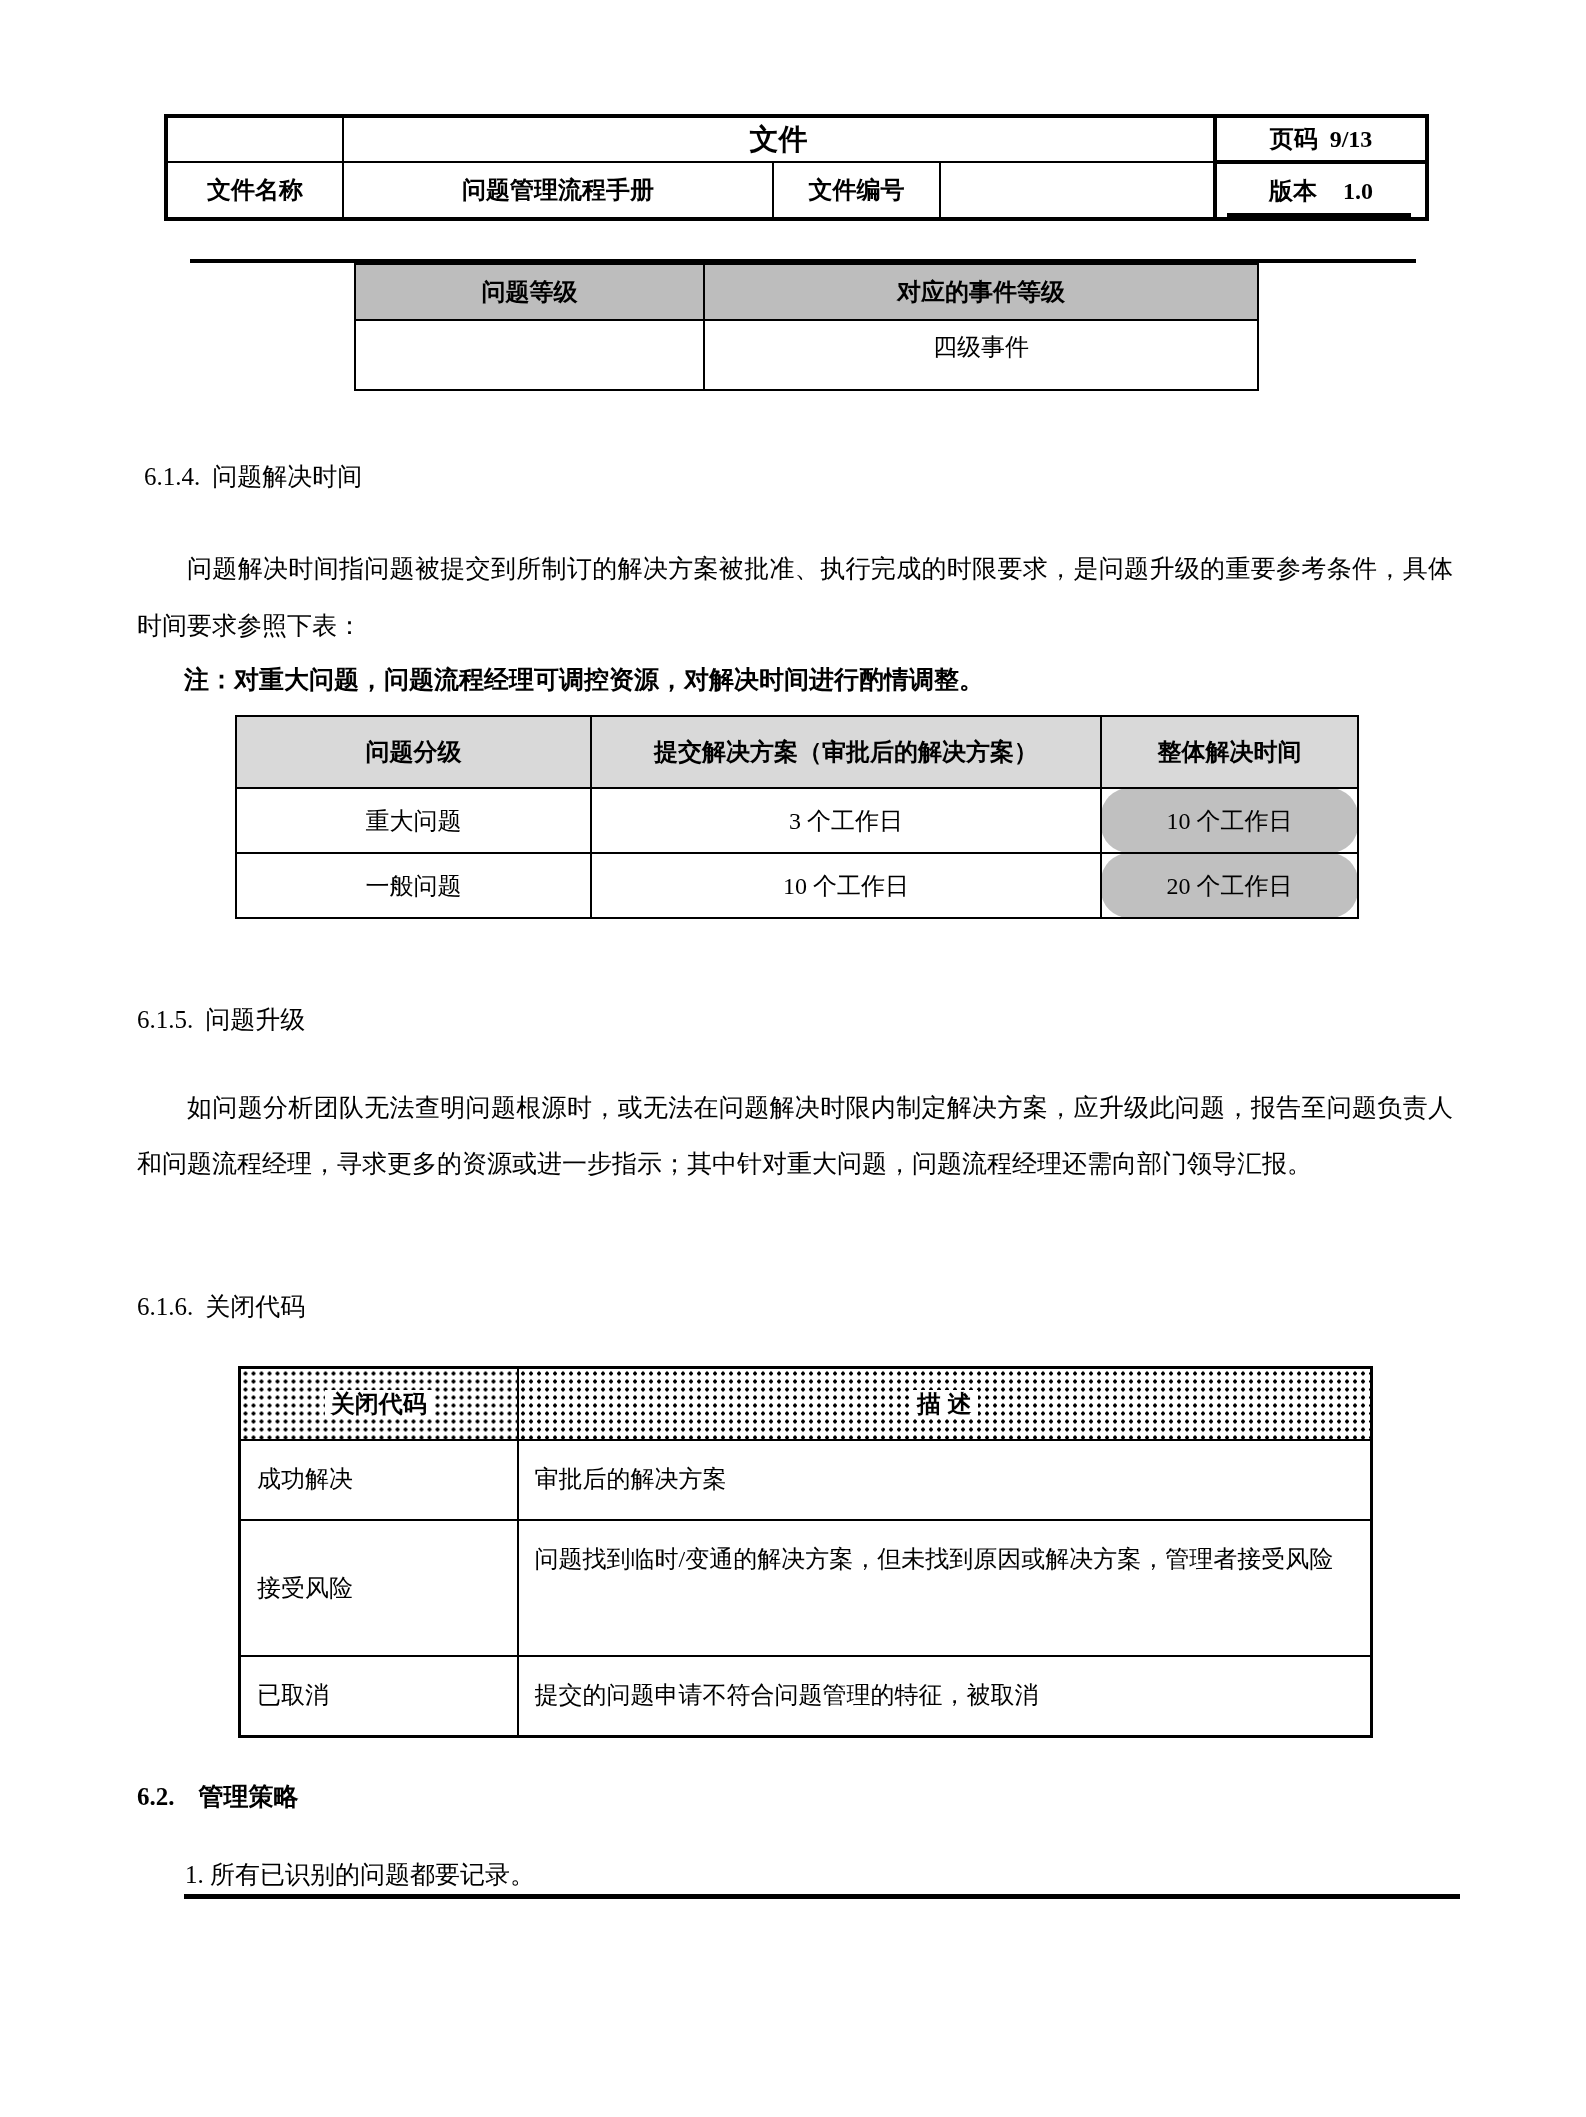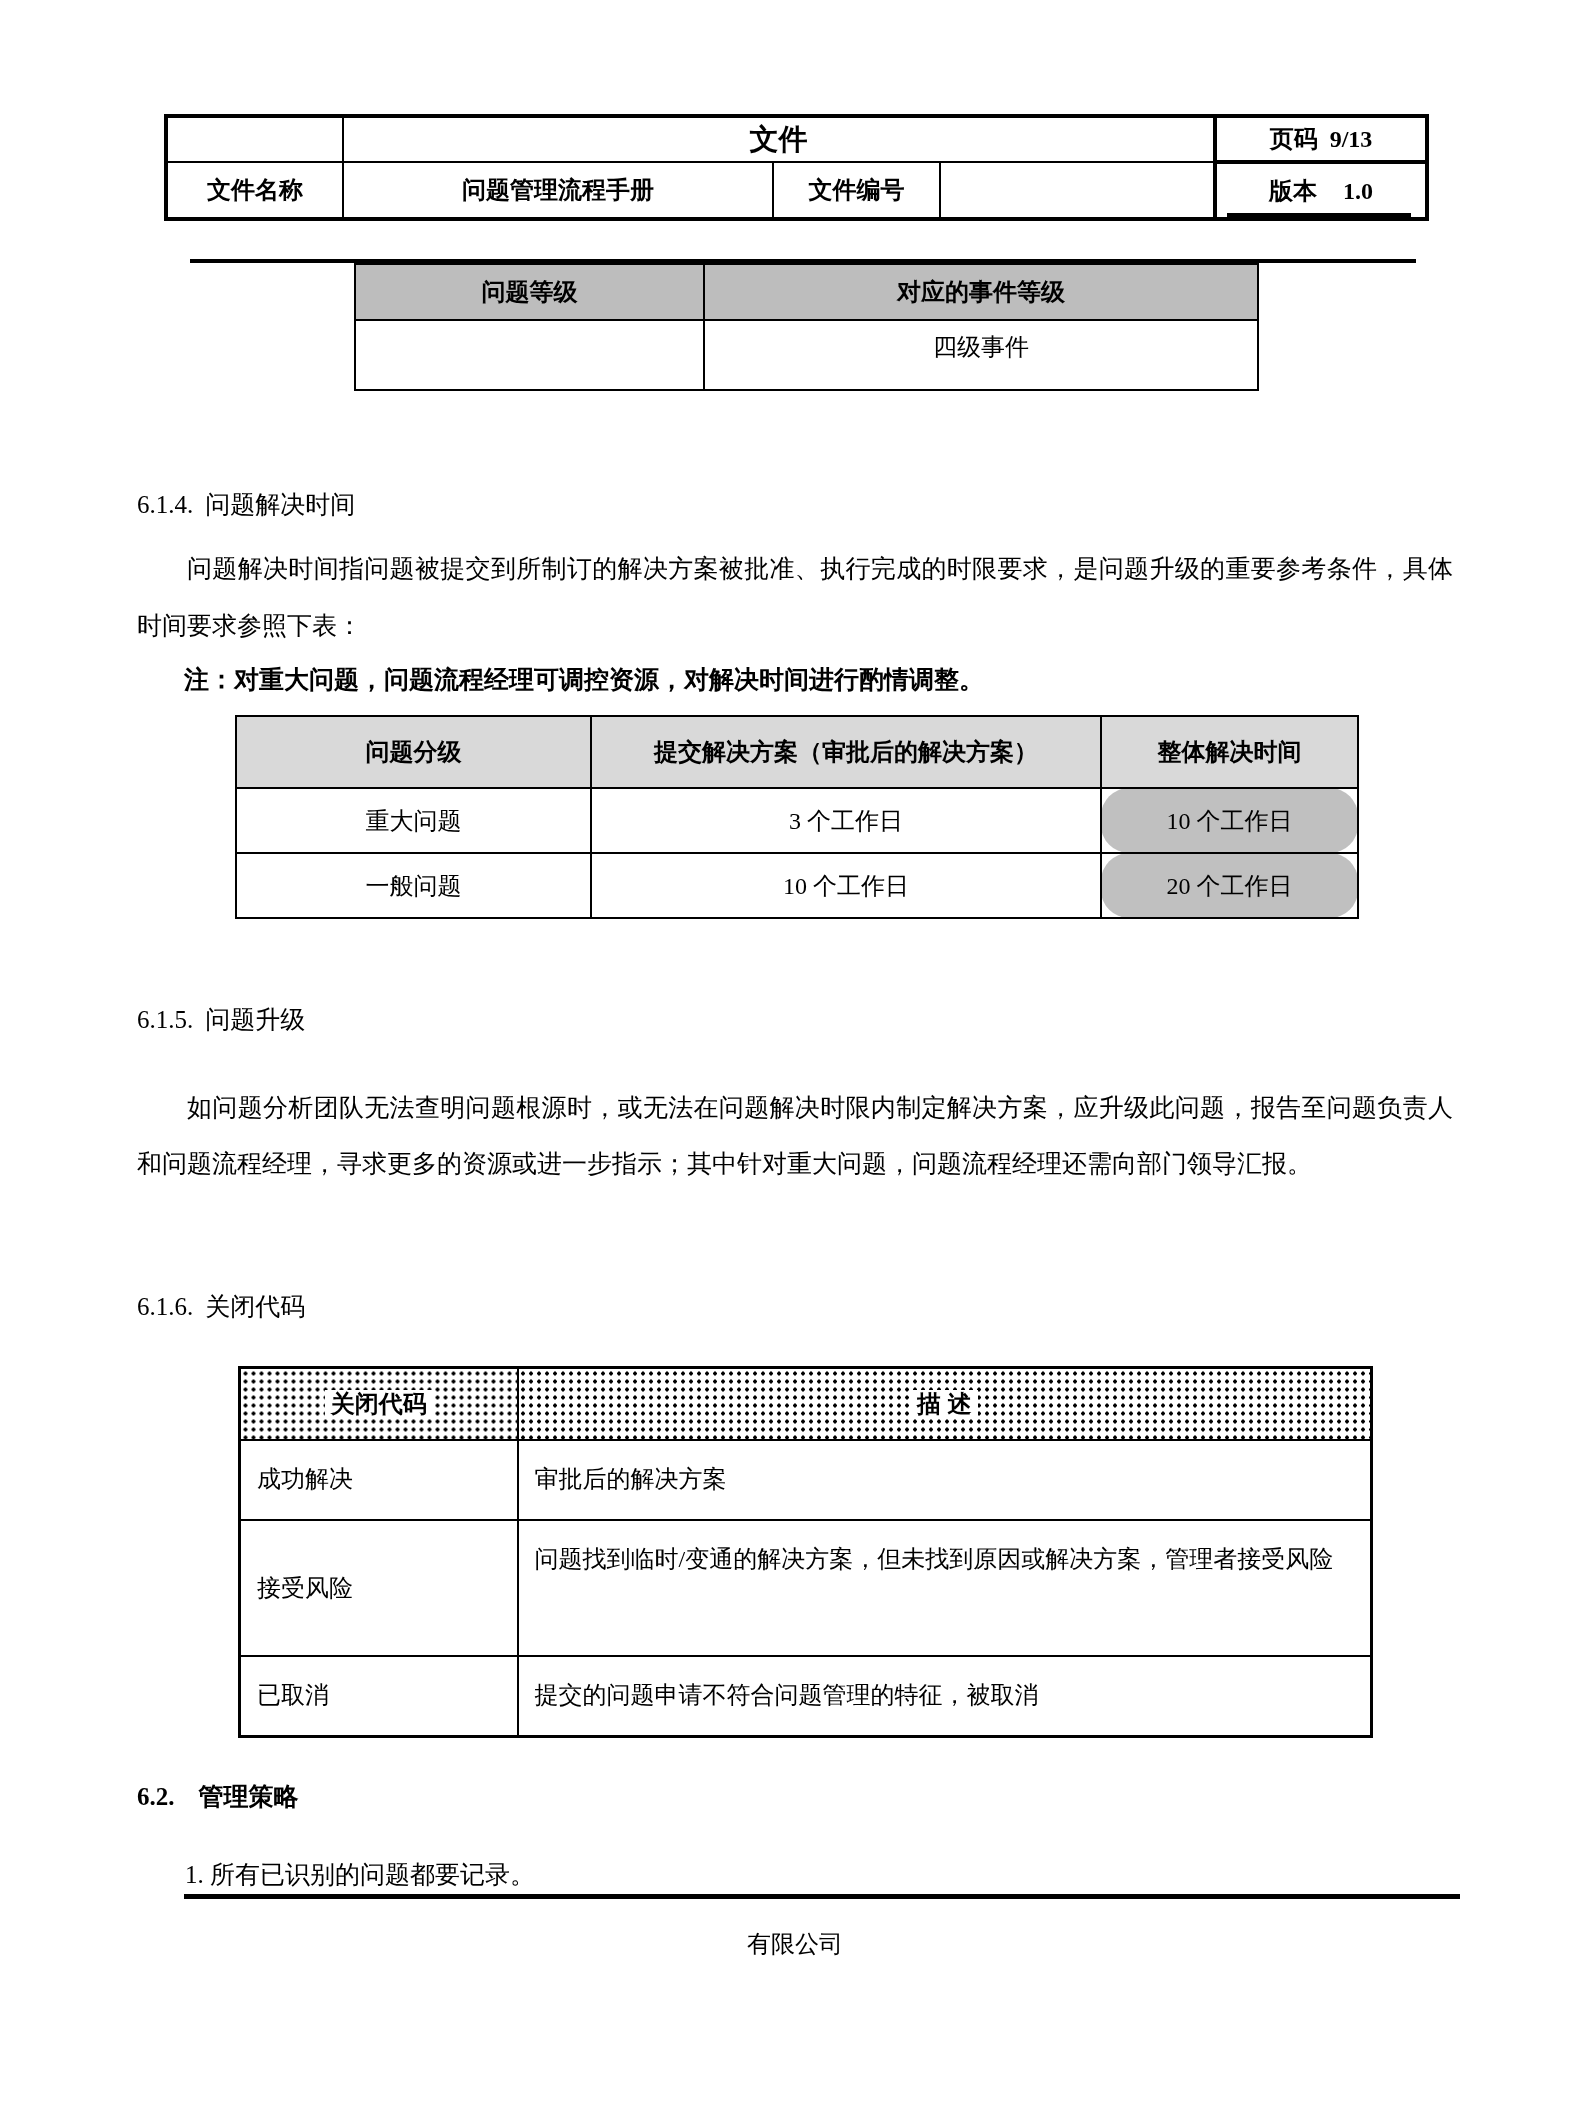--- a/index.html
+++ b/index.html
@@ -121,21 +121,21 @@
       <td>问题等级</td>
       <td>对应的事件等级</td>
     </tr>
     <tr class="drow">
       <td></td>
       <td>四级事件</td>
     </tr>
   </tbody>
     </table>
 
-  <div class="abs heading" style="left:137px;top:460px;margin-top:28px;">
+  <div class="abs heading" style="left:144px;top:460px;">
     <span class="h-num">6.1.4.</span><span>问题解决时间</span>
   </div>
   <div class="abs para" style="left:137px;top:540px;width:1316px;">问题解决时间指问题被提交到所制订的解决方案被批准、执行完成的时限要求，是问题升级的重要参考条件，具体时间要求参照下表：</div>
   <div class="abs note-line" style="left:184px;top:663px;">注：对重大问题，问题流程经理可调控资源，对解决时间进行酌情调整。</div>
 
   <table class="abs sol-tbl">
     <colgroup>
         <col style="width:355px">
         <col style="width:510px">
         <col style="width:257px">
@@ -192,15 +192,14 @@
     </tr>
   </tbody>
     </table>
 
   <div class="abs heading-bold" style="left:137px;top:1780px;">
     <span class="h-num">6.2.</span><span>管理策略</span>
   </div>
   <div class="abs list-item" style="left:185px;top:1858px;">1. 所有已识别的问题都要记录。</div>
 
   <div class="abs rule-bottom"></div>
-  <div class="abs footer">有限公司</div>
 
 </div>
 
 </body></html>

